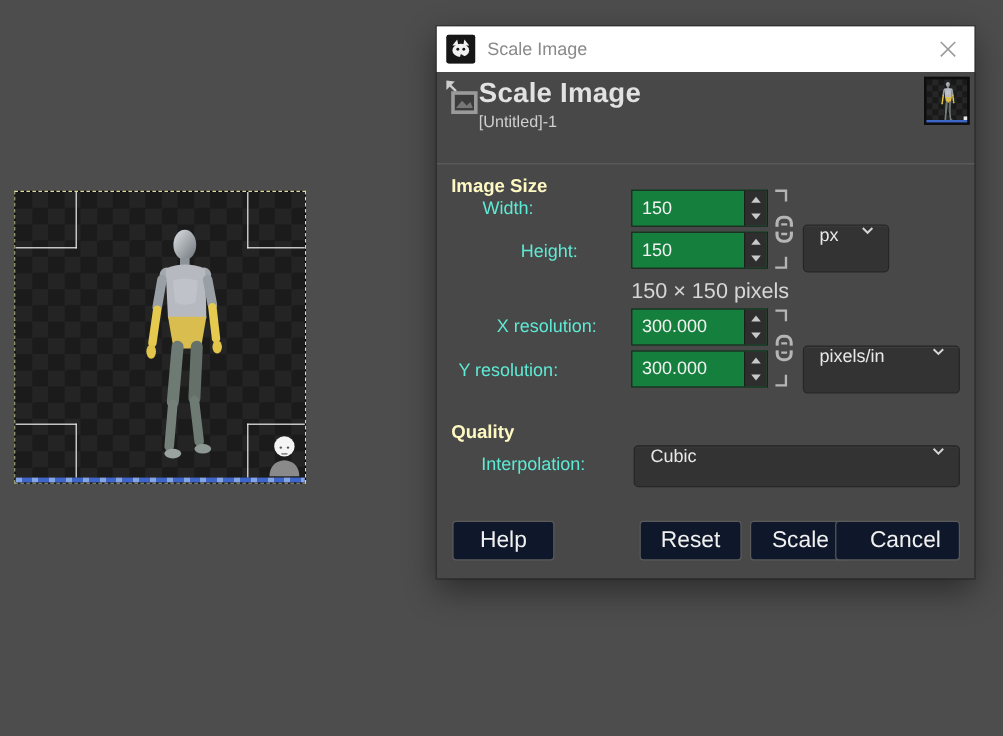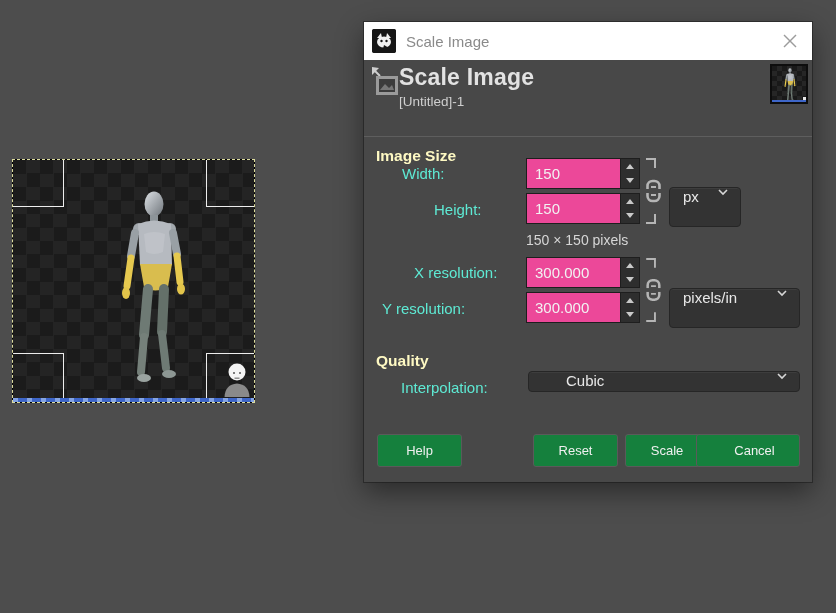--- a/index.html
+++ b/index.html
@@ -64,21 +64,21 @@
     border:2px solid #0d0d0d; 
   }
   .thumb .t-blue{ position:absolute; left:0; right:0; bottom:0; height:2px; background:#3e66c8; }
   .thumb .t-dot{ position:absolute; right:0; bottom:2px; width:3px; height:3px; background:#e8e8e8; }
   .thumb svg{ position:absolute; left:10px; top:2px; }
 
   .section-heading{ position:absolute; font-size:15.5px; font-weight:bold; color:#fef9c3; }
   .row-label{ position:absolute; font-size:15px; color:#5eead4; white-space:nowrap; }
 
   .spinbox{
-    position:absolute; width:114px; height:31px; background:#ec4899;
+    position:absolute; width:114px; height:31px; background:#15803d;
     border:1px solid #1e1e1e; display:flex;
   }
   .spinbox input{
     flex:1 1 auto; min-width:0; background:transparent; border:none; outline:none;
     color:#f2f2f2; font-size:15px; font-family:"Liberation Sans",sans-serif; padding-left:8px;
   }
   .spin-col{ flex:0 0 19px; border-left:1px solid #1e1e1e; background:#2e2e2e; display:flex; flex-direction:column; }
   .spin-btn{ flex:1; display:flex; align-items:center; justify-content:center; cursor:default; }
   .arr-up{ width:0; height:0; border-left:4px solid transparent; border-right:4px solid transparent; border-bottom:5px solid #c9c9c9; }
   .arr-dn{ width:0; height:0; border-left:4px solid transparent; border-right:4px solid transparent; border-top:5px solid #c9c9c9; }
@@ -86,25 +86,25 @@
   .dropdown{
     position:absolute; background:#333333; border:1px solid #262626; border-radius:4px;
     display:flex; color:#e8e8e8; font-size:15px;
     box-shadow:inset 0 1px 0 rgba(255,255,255,.05);
   }
   .dropdown .dd-text{ padding-left:13px; }
   .dropdown .dd-chev{ margin-left:auto; margin-right:11px; display:flex; }
 
   .chain{ position:absolute; width:22px; }
 
-  .note{ position:absolute; font-size:14px; color:#d6d6d6; }
+  .note{ position:absolute; font-size:18px; color:#d6d6d6; }
 
   .btn{
-    position:absolute; height:33px; background:#15803d; border:1px solid #5a5a5a; border-radius:3px;
-    color:#f0f0f0; font-size:13px; font-family:"Liberation Sans",sans-serif;
+    position:absolute; height:33px; background:#0f172a; border:1px solid #5a5a5a; border-radius:3px;
+    color:#f0f0f0; font-size:19px; font-family:"Liberation Sans",sans-serif;
     display:flex; align-items:center; justify-content:center; cursor:default;
   }
 </style>
 </head>
 <body>
 
 <svg width="0" height="0" style="position:absolute">
   <defs>
     <linearGradient id="gradHead" x1="0" y1="0" x2="1" y2="1">
       <stop offset="0" stop-color="#dde1e5"></stop>
@@ -284,21 +284,21 @@
     <span class="dd-chev">
       <svg width="12" height="8" viewBox="0 0 12 8">
           <polyline points="2,2 6,6 10,2" stroke="#d6d6d6" stroke-width="1.6" fill="none"></polyline>
         </svg>
     </span>
   </div>
 
   <div class="section-heading" style="left:12px; top:330px;">Quality</div>
 
   <div class="row-label" style="left:37px; top:357px;">Interpolation:</div>
-  <div class="dropdown" style="left:164px; top:349px; width:272px; height:21px;padding-left:24px;">
+  <div class="dropdown" style="left:164px; top:349px; width:272px; height:35px;">
     <span class="dd-text">Cubic</span>
     <span class="dd-chev">
       <svg width="12" height="8" viewBox="0 0 12 8">
           <polyline points="2,2 6,6 10,2" stroke="#d6d6d6" stroke-width="1.6" fill="none"></polyline>
         </svg>
     </span>
   </div>
 
   <button class="btn" style="left:13px; top:412px; width:85px;">Help</button>
   <button class="btn" style="left:169px; top:412px; width:85px;">Reset</button>

